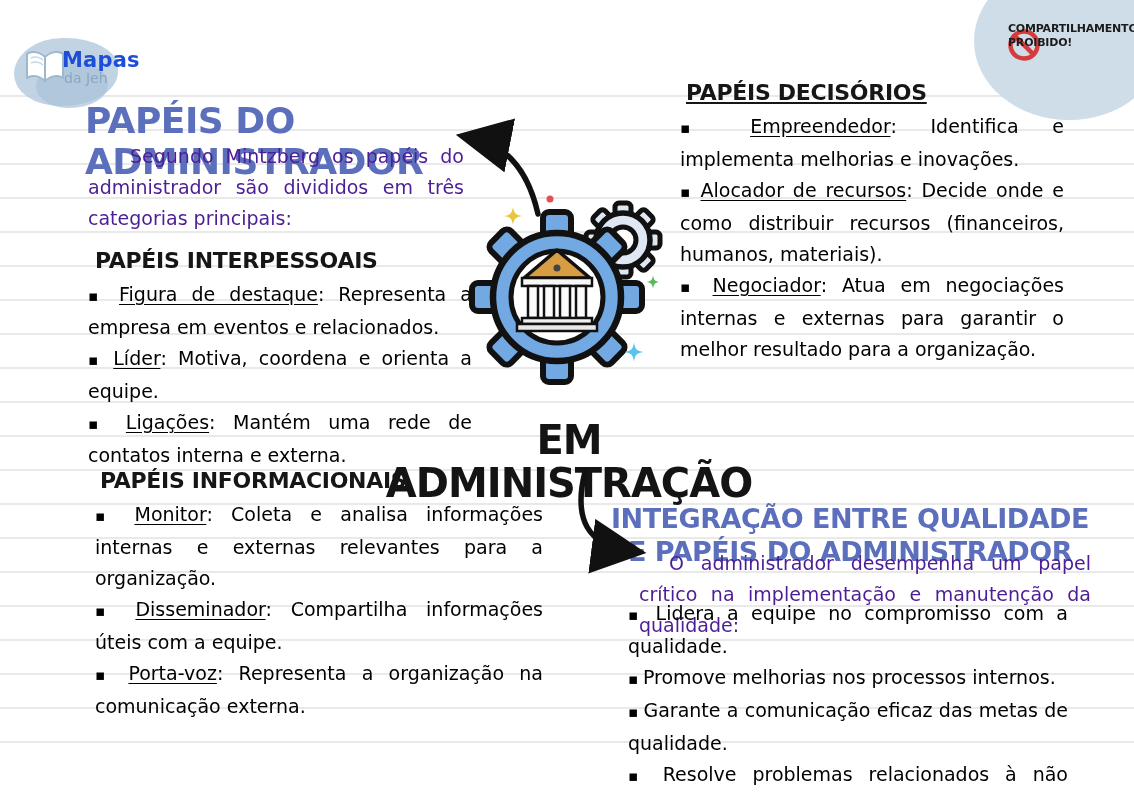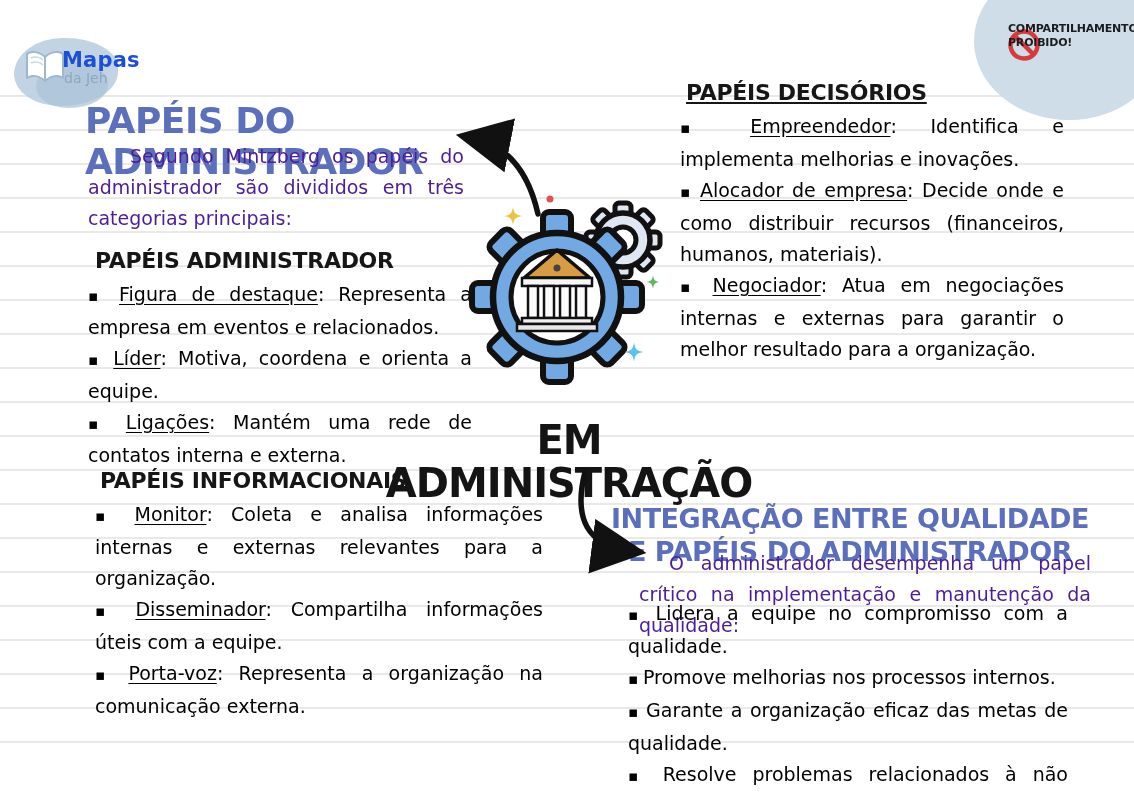--- a/index.html
+++ b/index.html
@@ -86,50 +86,50 @@
     </svg>
     <div class="logo-text">
       <span class="logo-title">Mapas</span>
       <span class="logo-sub">da Jeh</span>
     </div>
   </div>
 
   <div class="h-blue sec-admin-title">PAPÉIS DO ADMINISTRADOR</div>
   <p class="txt just sec-admin-body">Segundo Mintzberg os papéis do administrador são divididos em três categorias principais:</p>
 
-  <div class="h-black sec-inter-title">PAPÉIS ADMINISTRADOR</div>
+  <div class="h-black sec-inter-title">PAPÉIS INTERPESSOAIS</div>
   <ul class="mm-list sec-inter-list">
       <li><span class="term">Figura de destaque</span><span>: Representa a empresa em eventos e relacionados.</span></li>
       <li><span class="term">Líder</span><span>: Motiva, coordena e orienta a equipe.</span></li>
       <li><span class="term">Ligações</span><span>: Mantém uma rede de contatos interna e externa.</span></li>
     </ul>
 
   <div class="h-black sec-info-title">PAPÉIS INFORMACIONAIS</div>
   <ul class="mm-list sec-info-list">
       <li><span class="term">Monitor</span><span>: Coleta e analisa informações internas e externas relevantes para a organização.</span></li>
       <li><span class="term">Disseminador</span><span>: Compartilha informações úteis com a equipe.</span></li>
       <li><span class="term">Porta-voz</span><span>: Representa a organização na comunicação externa.</span></li>
     </ul>
 
   <div class="h-black sec-dec-title">PAPÉIS DECISÓRIOS</div>
   <ul class="mm-list sec-dec-list">
       <li><span class="term">Empreendedor</span><span>: Identifica e implementa melhorias e inovações.</span></li>
-      <li><span class="term">Alocador de empresa</span><span>: Decide onde e como distribuir recursos (financeiros, humanos, materiais).</span></li>
+      <li><span class="term">Alocador de recursos</span><span>: Decide onde e como distribuir recursos (financeiros, humanos, materiais).</span></li>
       <li><span class="term">Negociador</span><span>: Atua em negociações internas e externas para garantir o melhor resultado para a organização.</span></li>
     </ul>
 
   <div class="h-blue sec-int-title">
     <span>INTEGRAÇÃO ENTRE QUALIDADE</span><br>
     <span>E PAPÉIS DO ADMINISTRADOR</span>
   </div>
   <p class="txt just sec-int-body">O administrador desempenha um papel crítico na implementação e manutenção da qualidade:</p>
   <ul class="mm-list sec-int-list">
       <li>Lidera a equipe no compromisso com a qualidade.</li>
       <li>Promove melhorias nos processos internos.</li>
-      <li>Garante a organização eficaz das metas de qualidade.</li>
+      <li>Garante a comunicação eficaz das metas de qualidade.</li>
       <li>Resolve problemas relacionados à não conformidade.</li>
     </ul>
 
   <div class="center-title">
     <br>
     <span>EM ADMINISTRAÇÃO</span>
   </div>
 
   <svg class="art" width="1134" height="794" viewBox="0 0 1134 794">
     <defs>

